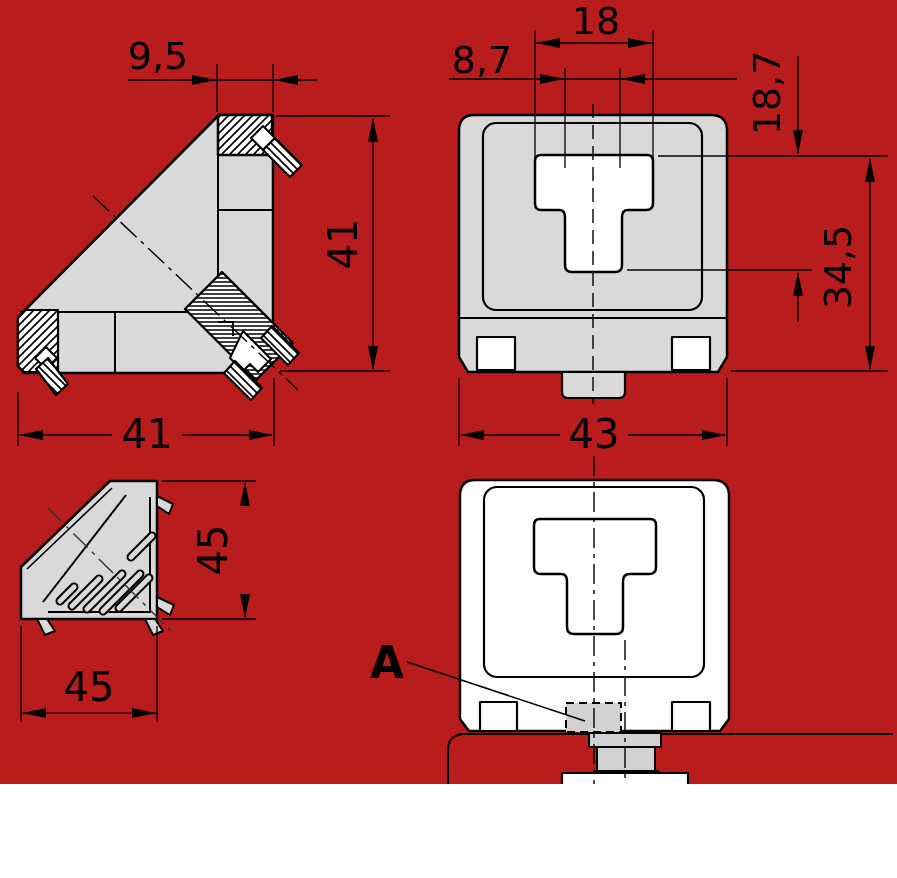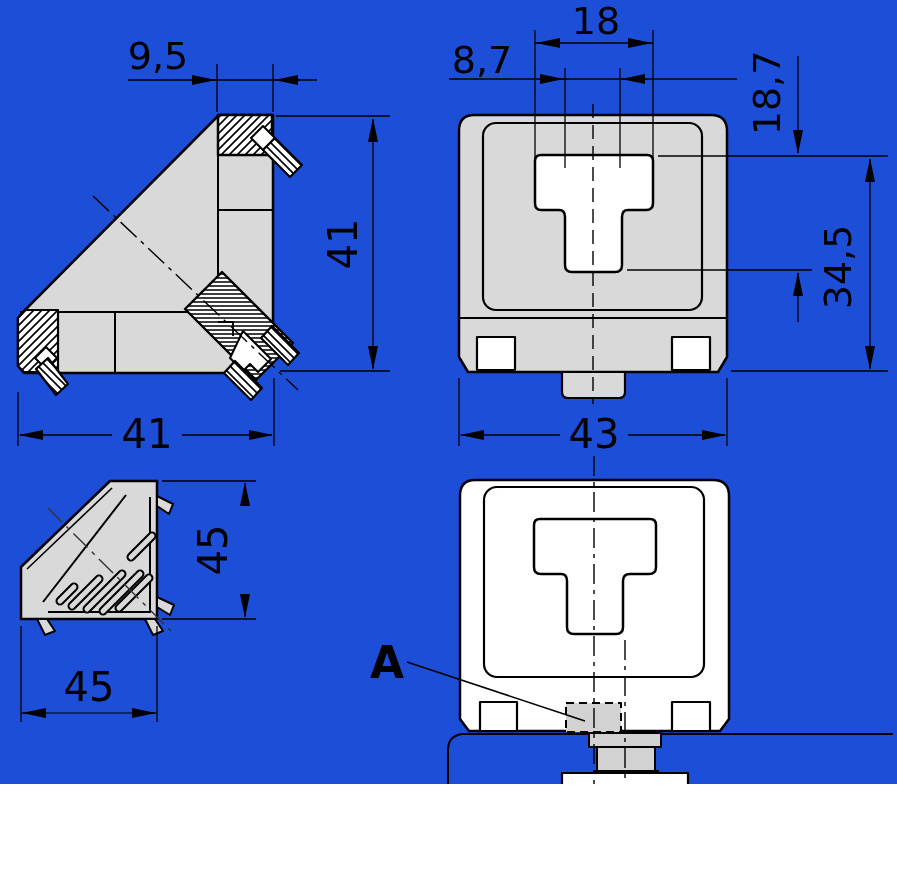--- a/index.html
+++ b/index.html
@@ -1,16 +1,16 @@
 <!DOCTYPE html>
 <html><head>
 <meta charset="utf-8">
 <style>
   html,body{margin:0;padding:0;background:#ffffff;}
-  .stage{position:relative;width:897px;height:784px;background:#1d4ed8;overflow:hidden;
+  .stage{position:relative;width:897px;height:784px;background:#b91c1c;overflow:hidden;
          font-family:"DejaVu Sans","Liberation Sans",sans-serif;}
   svg{display:block;}
   text{font-family:"DejaVu Sans","Liberation Sans",sans-serif;fill:#000;}
   .dim{font-size:38px;}
   .dim-lg{font-size:40px;}
   .label-a{font-size:44px;font-weight:bold;}
 </style>
 </head>
 <body>
 

